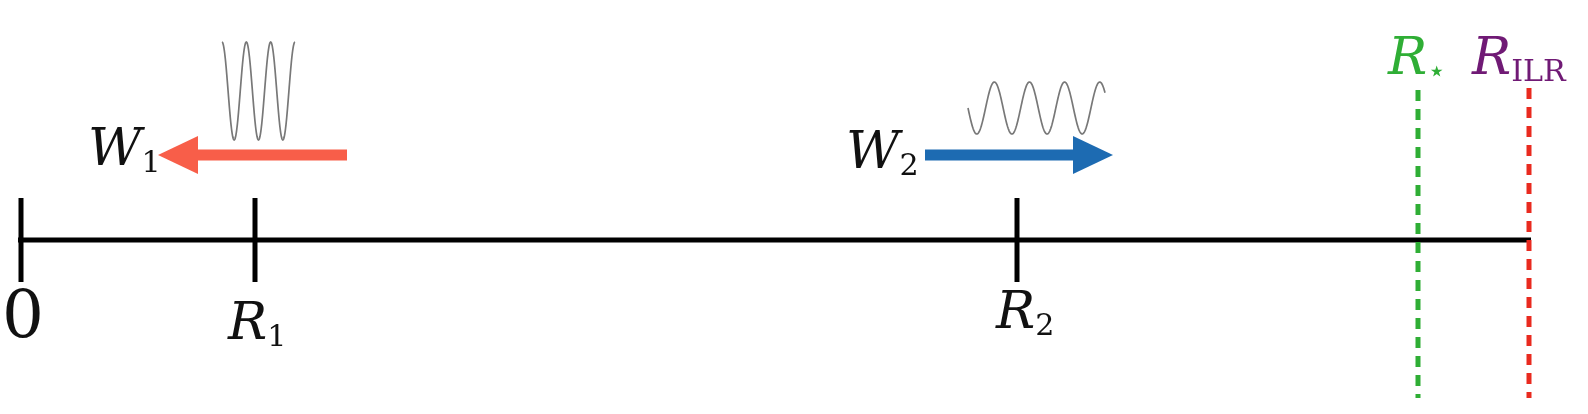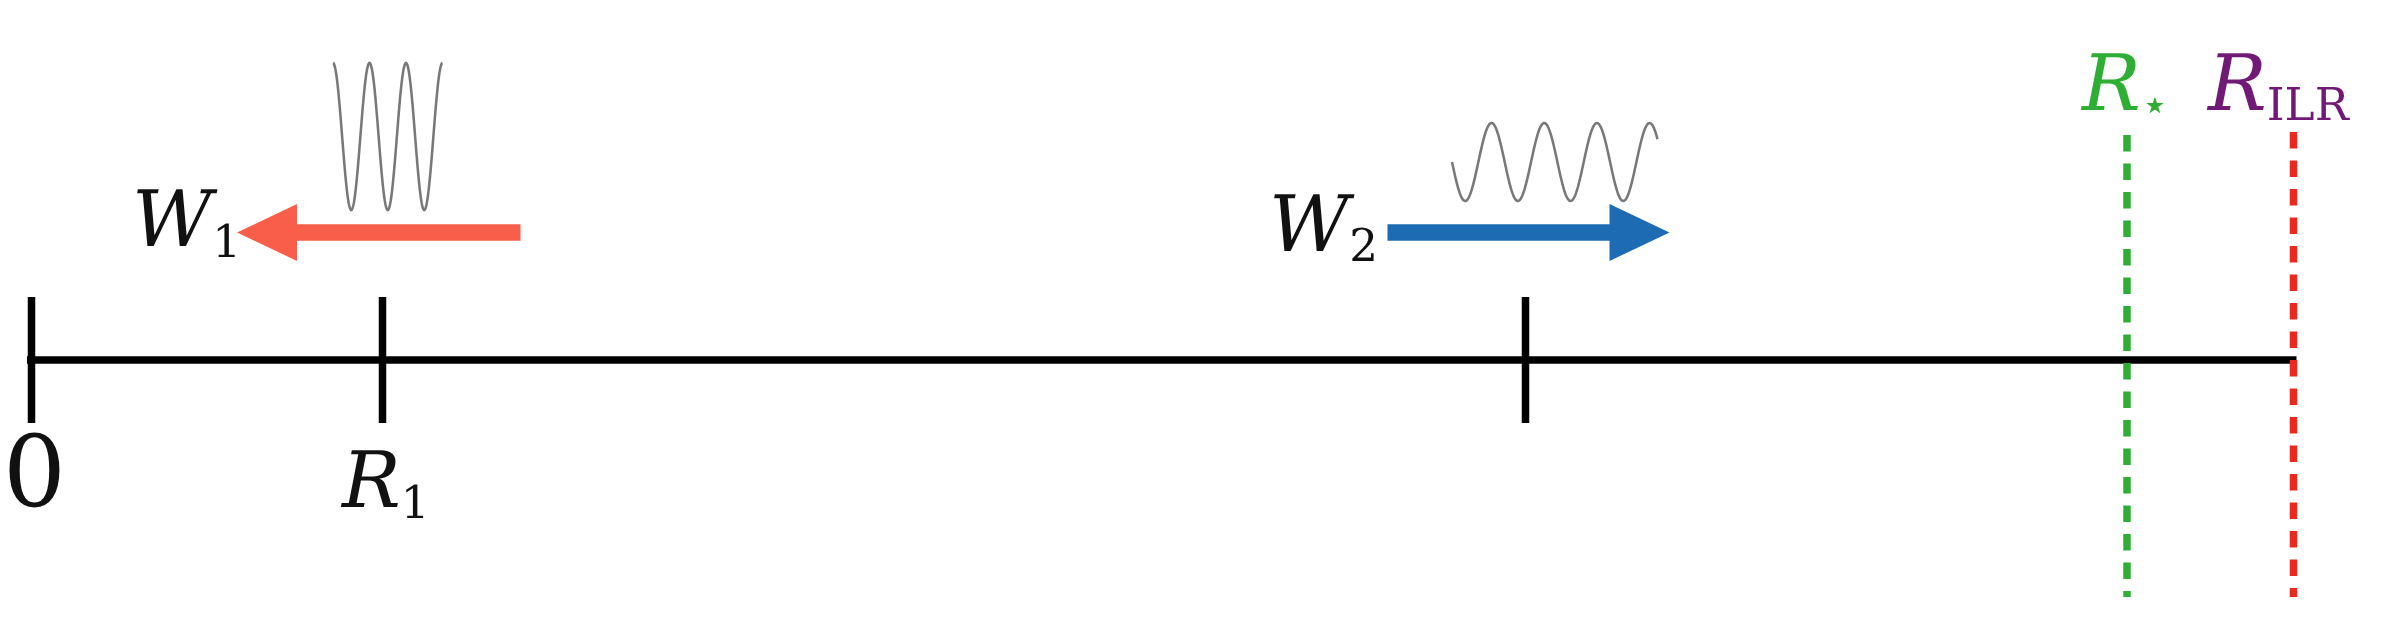--- a/index.html
+++ b/index.html
@@ -59,20 +59,23 @@
   </svg>
 
   <div class="mlabel origin-label" style="left:2px; top:282px;">
     <span class="base" style="font-style:normal">0</span>
   </div>
 
   <div class="mlabel tick-label" style="left:228px; top:284px;margin-top:11px;">
     <span class="base">R</span><span class="sub">1</span>
   </div>
 
+  <div class="mlabel tick-label" style="left:996px; top:284px;">
+    <span class="base">R</span><span class="sub">2</span>
+  </div>
 
   <div class="mlabel packet-label" style="left:88px; top:121px;">
     <span class="base">W</span><span class="sub">1</span>
   </div>
 
   <div class="mlabel packet-label" style="left:846px; top:124px;">
     <span class="base">W</span><span class="sub">2</span>
   </div>
 
   <div class="mlabel marker-label" style="left: 1388px; top: 30px; color: rgb(47, 174, 53);">

